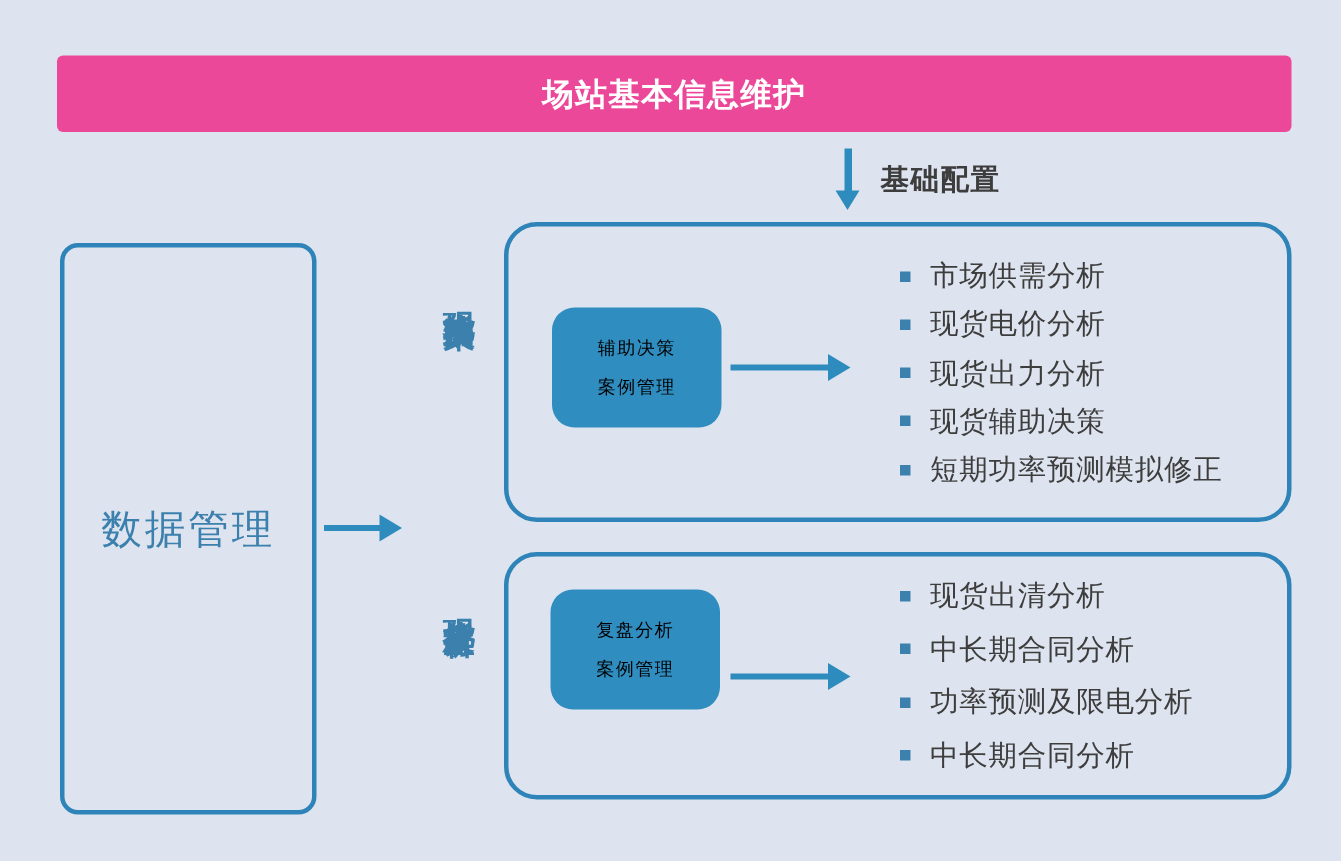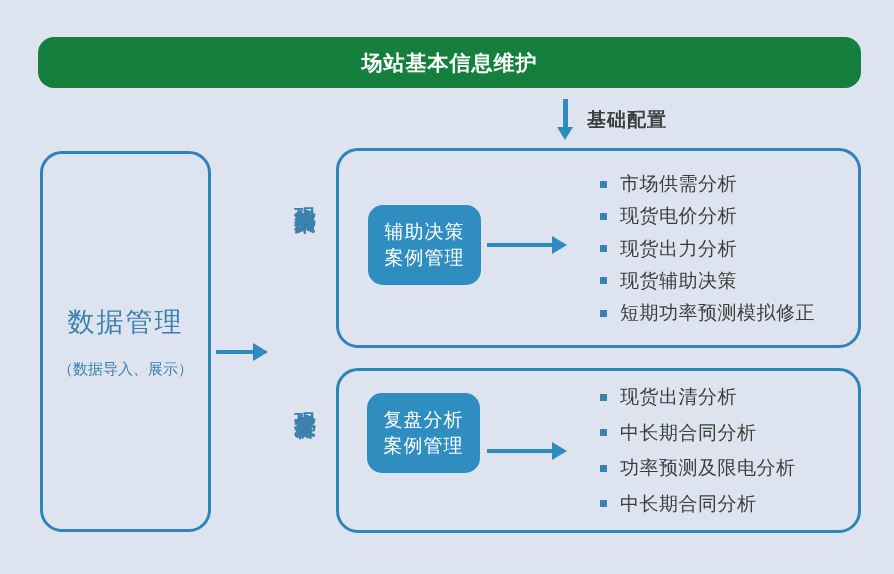--- a/index.html
+++ b/index.html
@@ -8,39 +8,39 @@
     font-family: "Liberation Sans", "DejaVu Sans", sans-serif;
     background: #dee4ef;
     position: relative;
     overflow: hidden;
   }
   .stage { position: absolute; inset: 0; width: 894px; height: 574px; }
 
   
   .banner {
     position: absolute; left: 38px; top: 37px; width: 823px; height: 51px;
-    background: #15803d; border-radius: 16px;
+    background: #ec4899; border-radius: 4px;
     display: flex; align-items: center; justify-content: center;
     color: #ffffff; font-size: 21px; font-weight: 700; letter-spacing: 1px;
   }
 
   
   .down-arrow { position: absolute; left: 557px; top: 99px; width: 17px; height: 41px; }
   .down-arrow .shaft { position: absolute; left: 6px; top: 0; width: 5px; height: 29px; background: #2e8bbd; }
   .down-arrow .head  { position: absolute; left: 0; top: 28px; width: 0; height: 0;
     border-left: 8.5px solid transparent; border-right: 8.5px solid transparent; border-top: 13px solid #2e8bbd; }
   .config-label {
     position: absolute; left: 587px; top: 107px;
     font-size: 19px; color: #3d3d3d; font-weight: 700; letter-spacing: 1px;
   }
 
   
   .left-box {
-    position: absolute; left: 40px; top: 151px; width: 171px; height: 381px;
-    border: 3px solid #2e84b8; border-radius: 22px;
+    position: absolute; left: 40px; top: 162px; width: 171px; height: 381px;
+    border: 3px solid #2e84b8; border-radius: 12px;
     display: flex; flex-direction: column; align-items: center; justify-content: center;
   }
   .left-box .title { color: #3c80ad; font-size: 27px; font-weight: 400; letter-spacing: 2px; }
   .left-box .subtitle { color: #3c80ad; font-size: 15px; margin-top: 20px; letter-spacing: 0px; }
 
   
   .r-arrow { position: absolute; height: 18px; }
   .r-arrow .shaft { position: absolute; left: 0; top: 7px; height: 4px; background: #2e8bbd; }
   .r-arrow .head  { position: absolute; top: 0; width: 0; height: 0;
     border-top: 9px solid transparent; border-bottom: 9px solid transparent; border-left: 15px solid #2e8bbd; }
@@ -65,21 +65,21 @@
     position: absolute; left: 336px; width: 525px;
     border: 3px solid #2e84b8; border-radius: 22px;
   }
   .group-box-1 { top: 148px; height: 200px; }
   .group-box-2 { top: 368px; height: 165px; }
 
   
   .node {
     position: absolute; width: 113px; height: 80px; background: #2f8dc0; border-radius: 15px;
     display: flex; flex-direction: column; align-items: center; justify-content: center;
-    color: #ffffff; font-size: 19px; line-height: 26px; letter-spacing: 1px;
+    color: #000000; font-size: 12px; line-height: 26px; letter-spacing: 1px;
   }
   .node-1 { left: 368px; top: 205px; }
   .node-2 { left: 367px; top: 393px; }
 
   
   .bullet-list { position: absolute; left: 600px; display: flex; flex-direction: column; }
   .bullet-list-1 { top: 171px; height: 155px; justify-content: space-between; }
   .bullet-list-2 { top: 384px; height: 133px; justify-content: space-between; text-align: center; }
   .bullet-item { display: flex; align-items: center; }
   .bullet-square {
@@ -97,21 +97,20 @@
   </div>
 
   <div class="down-arrow">
     <div class="shaft"></div>
     <div class="head"></div>
   </div>
   <div class="config-label">基础配置</div>
 
   <div class="left-box">
     <div class="title">数据管理</div>
-    <div class="subtitle">（数据导入、展示）</div>
   </div>
 
   <div class="r-arrow arrow-main">
     <div class="shaft"></div>
     <div class="head"></div>
   </div>
 
   <div class="side-label side-label-1">现货辅助决策</div>
   <div class="group-box group-box-1"></div>
   <div class="node node-1">

